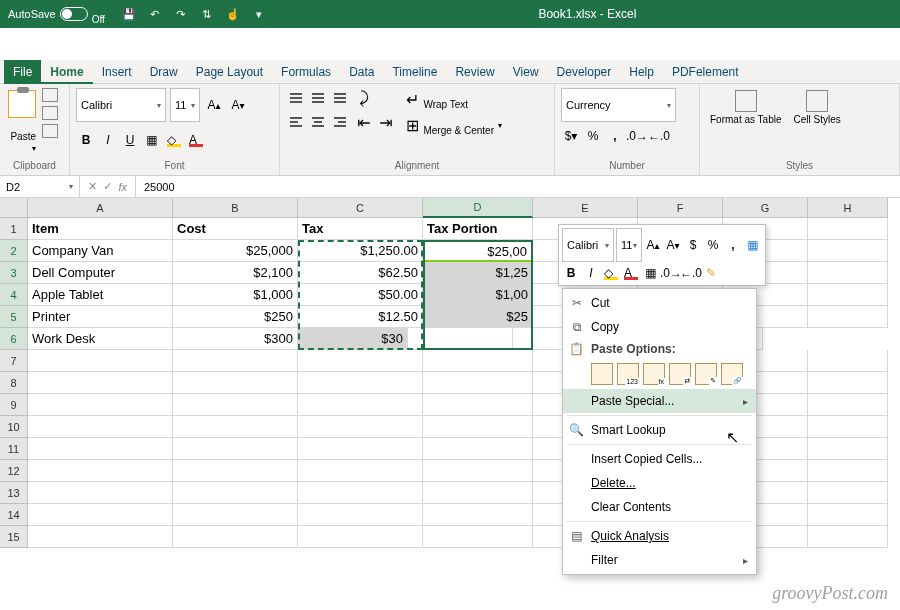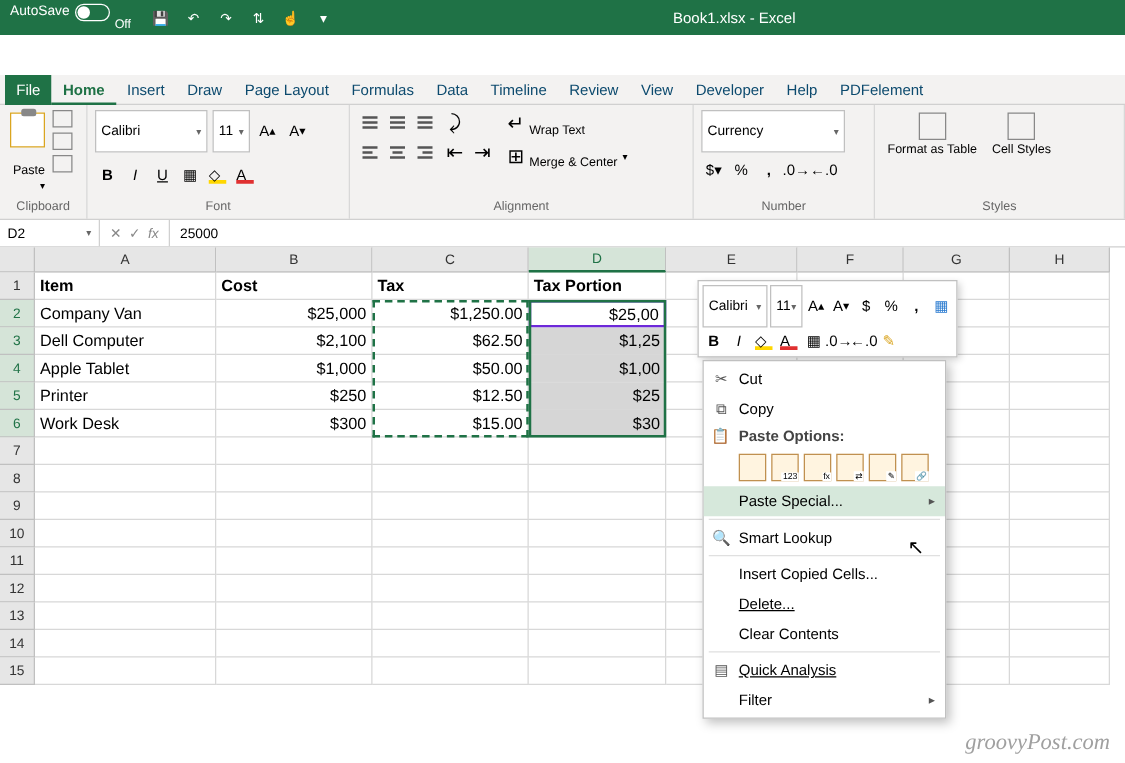--- a/index.html
+++ b/index.html
@@ -1,20 +1,20 @@
 <!DOCTYPE html>
 <html><head>
 <meta charset="utf-8">
 <style>
 * { box-sizing: border-box; margin: 0; padding: 0; font-family: "Segoe UI", Arial, sans-serif; }
 body { width: 900px; height: 610px; overflow: hidden; background: #fff; position: relative; }
 
 
 .titlebar { height: 28px; background: #1f7246; display: flex; align-items: center; color: #fff; font-size: 11px; }
-.titlebar .autosave { display: flex; align-items: flex-start; gap: 4px; padding: 0 8px; }
+.titlebar .autosave { display: flex; align-items: center; gap: 4px; padding: 0 8px; }
 .titlebar .toggle { width: 28px; height: 14px; border: 1px solid #fff; border-radius: 7px; position: relative; }
 .titlebar .toggle::after { content: ""; width: 10px; height: 10px; border-radius: 50%; background: #fff; position: absolute; left: 1px; top: 1px; }
 .titlebar .qat { display: flex; gap: 10px; padding: 0 8px; align-items: center; }
 .titlebar .qat-icon { width: 16px; height: 16px; display: flex; align-items: center; justify-content: center; }
 .titlebar .title { flex: 1; text-align: center; font-size: 12px; }
 
 
 .ribbon-tabs { height: 24px; background: #f3f2f1; display: flex; align-items: center; padding: 0 4px; font-size: 12px; border-bottom: 1px solid #d0d0d0; margin-top: 32px; }
 .ribbon-tabs .tab { padding: 0 9px; height: 24px; line-height: 24px; cursor: pointer; color: #0c4a6e; }
 .ribbon-tabs .tab.file { background: #1f7246; color: #fff; }
@@ -72,21 +72,21 @@
 .grid-row { display: flex; height: 22px; }
 .rowhdr { width: 28px; background: #e6e6e6; border-right: 1px solid #c0c0c0; border-bottom: 1px solid #c0c0c0; display: flex; align-items: center; justify-content: center; font-size: 11px; color: #333; }
 .rowhdr.sel { background: #d5e4d8; color: #1f7246; }
 .colhdr { height: 20px; background: #e6e6e6; border-right: 1px solid #c0c0c0; border-bottom: 1px solid #c0c0c0; display: flex; align-items: center; justify-content: center; font-size: 11px; color: #333; }
 .colhdr.sel { background: #d5e4d8; color: #1f7246; border-bottom: 2px solid #1f7246; }
 .corner { width: 28px; height: 20px; background: #e6e6e6; border-right: 1px solid #c0c0c0; border-bottom: 1px solid #c0c0c0; }
 .cell { border-right: 1px solid #d8d8d8; border-bottom: 1px solid #d8d8d8; display: flex; align-items: center; padding: 0 4px; font-size: 13px; position: relative; }
 .cell.hdr { font-weight: bold; }
 .cell.num { justify-content: flex-end; }
 .cell.selbg { background: #d6d6d6; }
-.cell.active { background: #fff !important; border: 2px solid #6d28d9; }
+.cell.active { background: #fff !important; border: 2px solid #84cc16; }
 
 
 .marquee { position: absolute; border: 2px dashed #1f7246; pointer-events: none; }
 
 
 .mini-toolbar { position: absolute; background: #fff; border: 1px solid #c0c0c0; box-shadow: 2px 2px 6px rgba(0,0,0,0.2); padding: 3px; display: flex; flex-direction: column; gap: 2px; font-size: 11px; }
 .mini-toolbar .row { display: flex; gap: 2px; align-items: center; }
 .mini-toolbar .combo { height: 18px; }
 .mini-toolbar .fmt-btn { width: 18px; height: 18px; }
 
@@ -387,21 +387,20 @@
     <div class="cell wD num selbg">$25</div>
     <div class="cell wE"></div>
     <div class="cell wF"></div>
     <div class="cell wG"></div>
     <div class="cell wH"></div>
   </div>
   <div class="grid-row">
     <div class="rowhdr sel">6</div>
     <div class="cell wA">Work Desk</div>
     <div class="cell wB num">$300</div>
-    <div class="cell wC num">$15.00</div>
     <div class="cell wD num selbg">$30</div>
     <div class="cell wE"></div>
     <div class="cell wF"></div>
     <div class="cell wG"></div>
     <div class="cell wH"></div>
   </div>
 
   <div class="grid-row">
       <div class="rowhdr">7</div>
       <div class="cell wA"></div>

